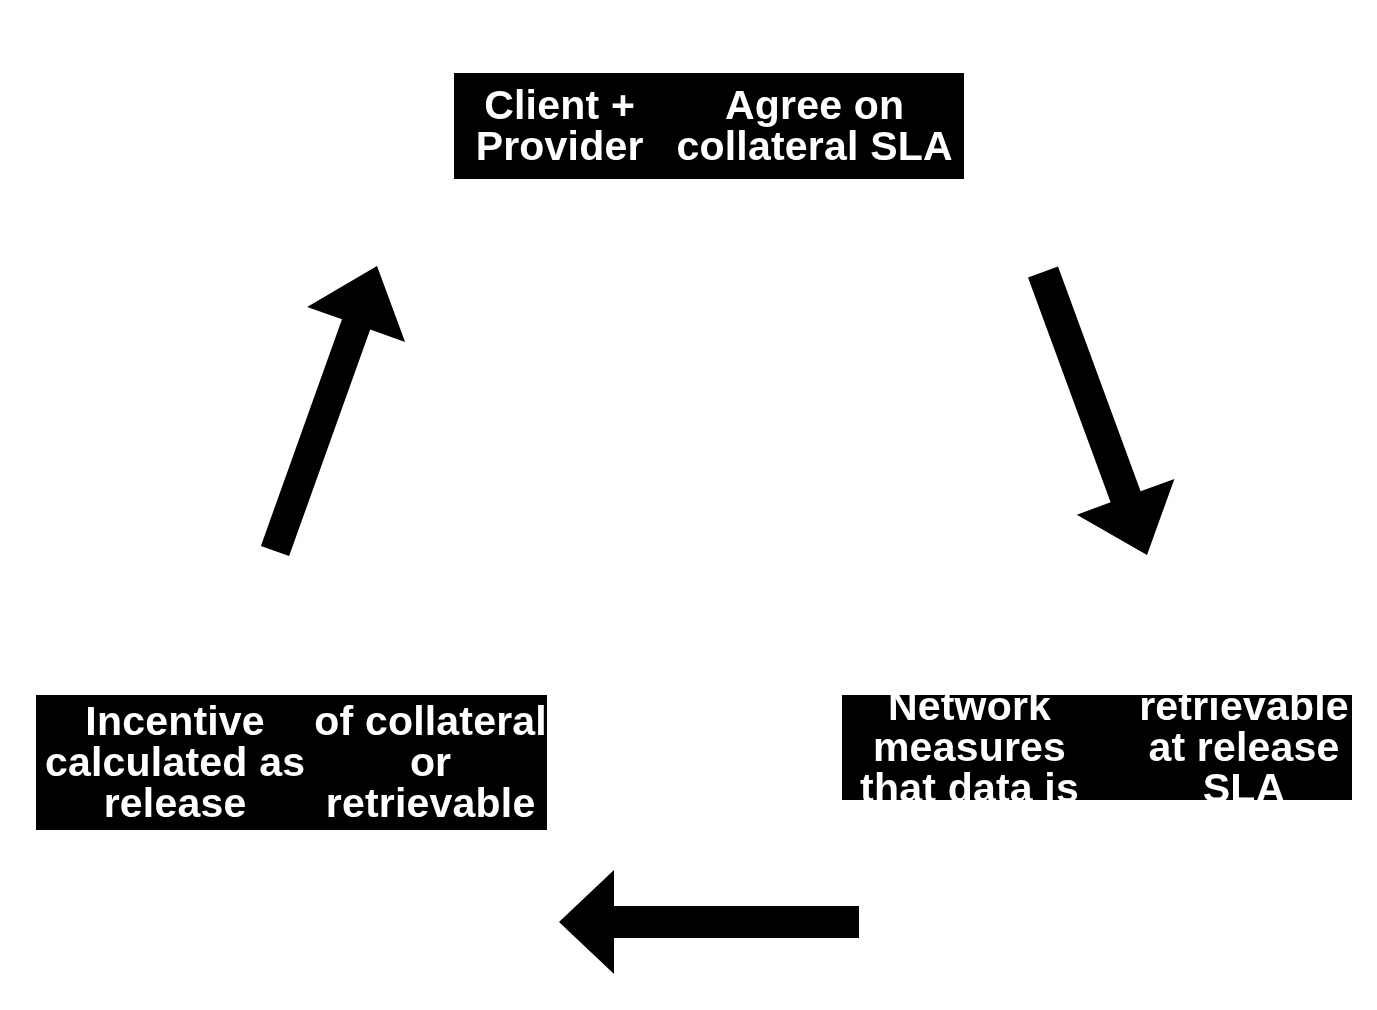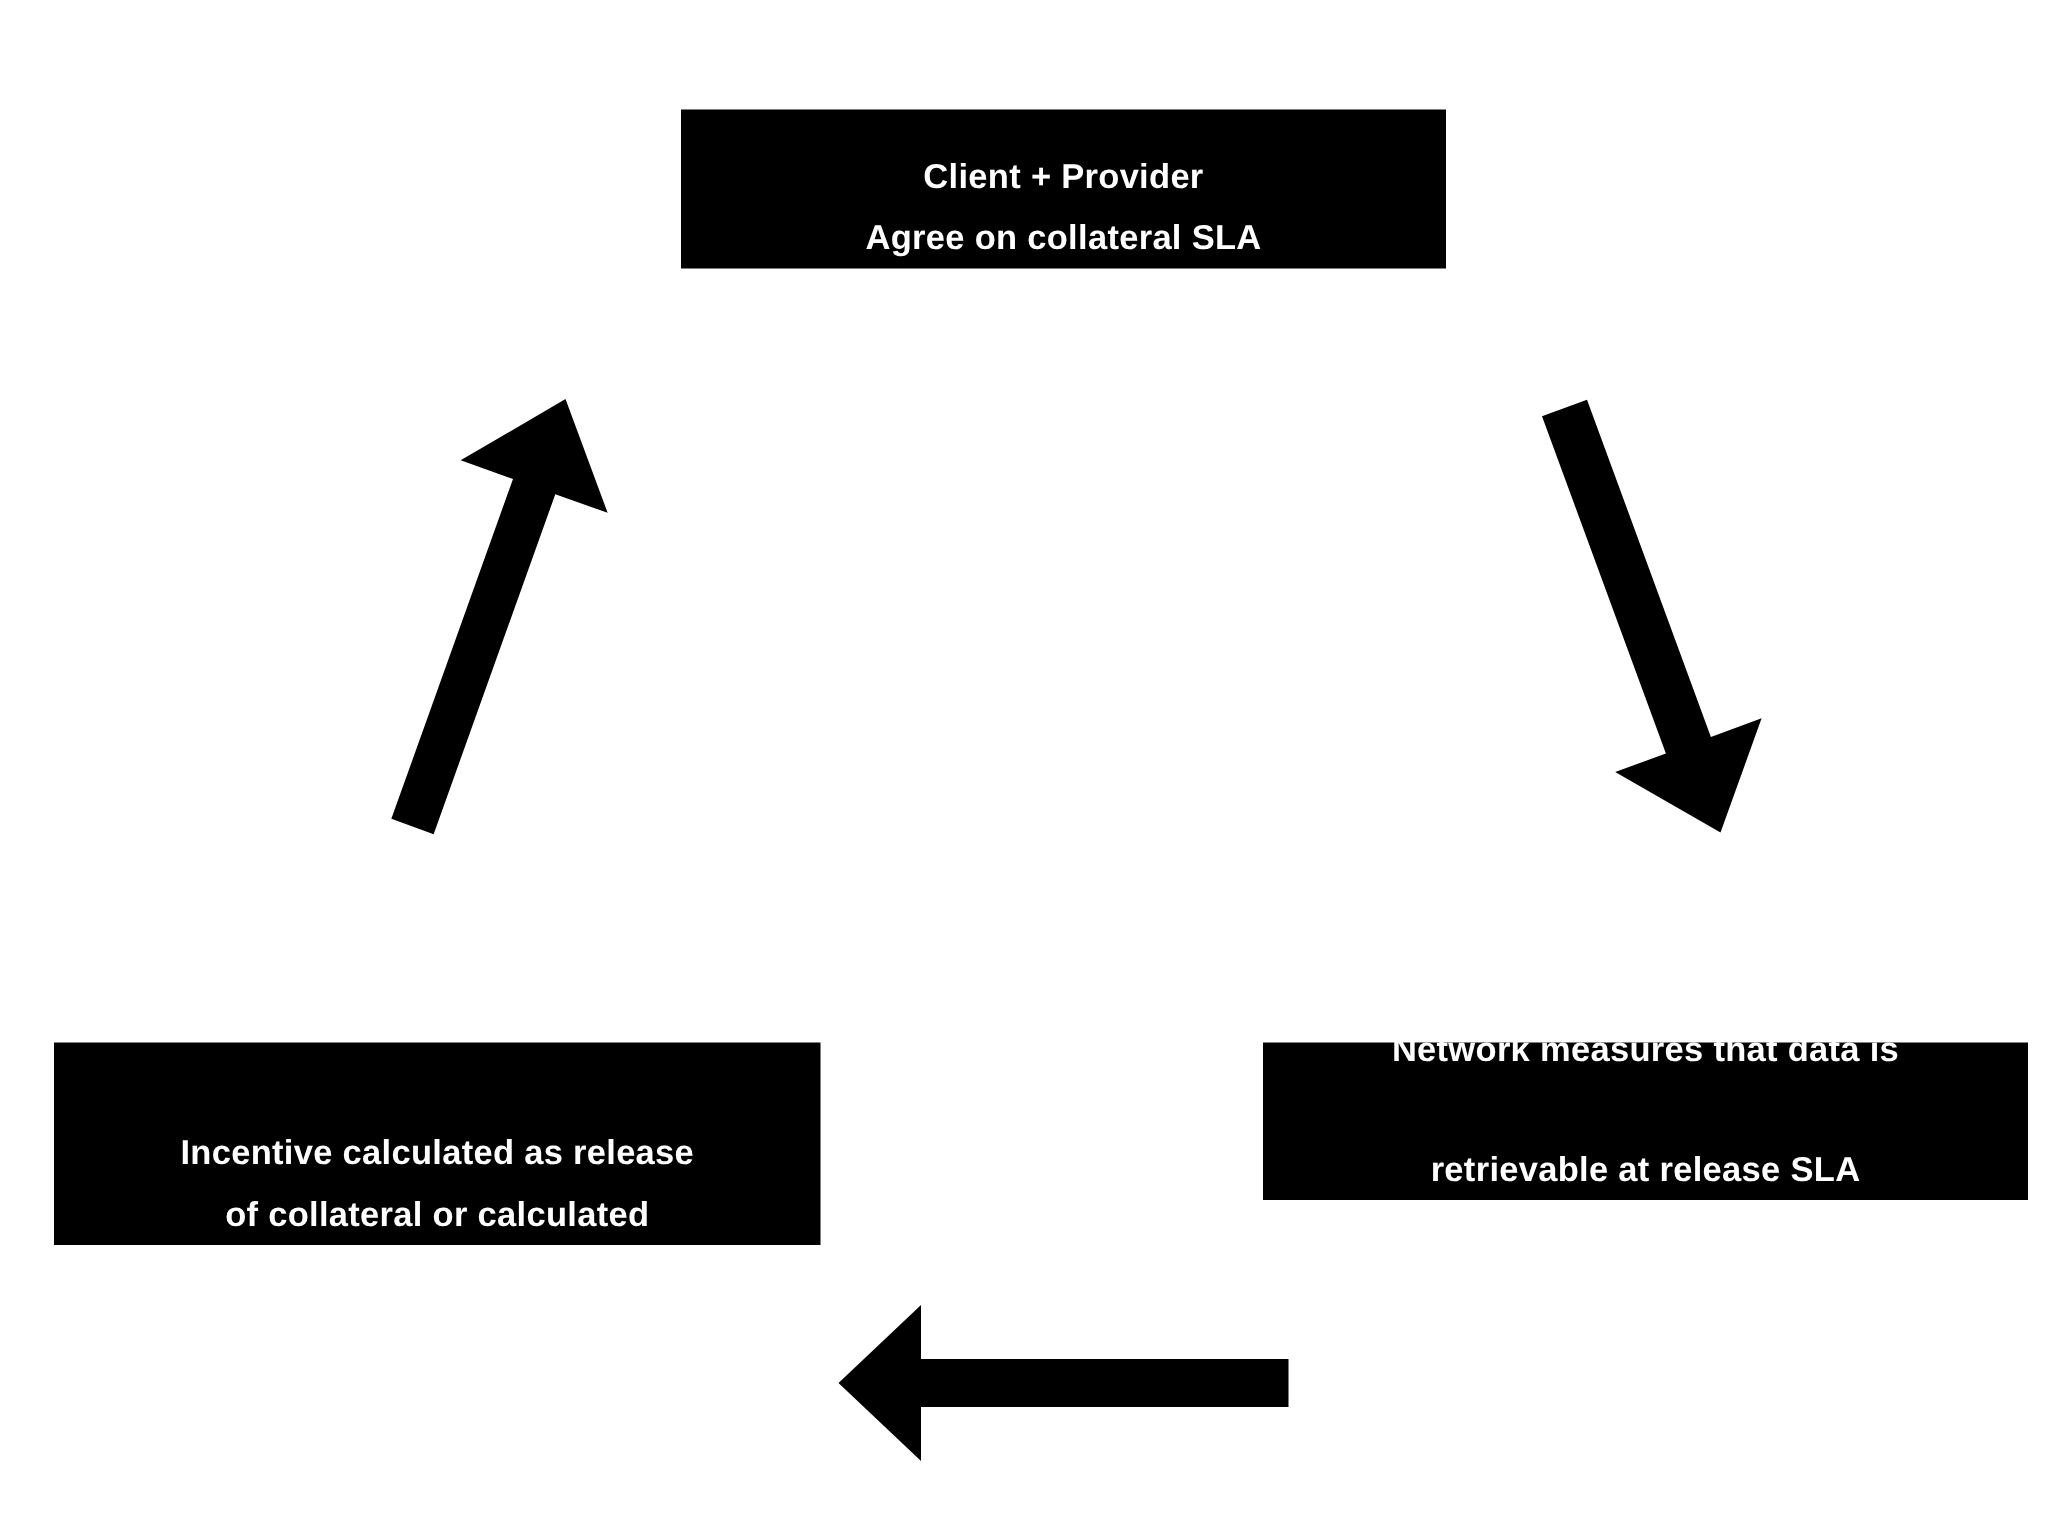--- a/index.html
+++ b/index.html
@@ -13,26 +13,26 @@
     height: 1010px;
     background: #ffffff;
     font-family: "Liberation Sans", sans-serif;
     overflow: hidden;
   }
   .node {
     position: absolute;
     background: #000000;
     color: #ffffff;
     display: flex;
-    flex-direction: column;
+    flex-direction: row;
     align-items: center;
-    justify-content: flex-end;
+    justify-content: center;
     text-align: center;
     font-weight: 700;
-    font-size: 23px;
+    font-size: 41px;
     line-height: 41px;
     letter-spacing: 0.2px;
   }
   .node-top {
     left: 454px;
     top: 73px;
     width: 510px;
     height: 106px;
   }
   .node-bottom-left {
@@ -70,21 +70,21 @@
     <span class="line">Agree on collateral SLA</span>
   </div>
 
   <div class="node node-bottom-right">
     <span class="line">Network measures that data is</span>
     <span class="line">retrievable at release SLA</span>
   </div>
 
   <div class="node node-bottom-left">
     <span class="line">Incentive calculated as release</span>
-    <span class="line">of collateral or calculated</span>
+    <span class="line">of collateral or retrievable</span>
   </div>
 
   <svg class="arrows" viewBox="0 0 1377 1010" xmlns="http://www.w3.org/2000/svg">
 
     <polygon points="1028.0,277.5 1110.6,502.3 1076.8,514.7 1147,555 1174.4,478.9 1140.6,491.3 1058.0,266.5"></polygon>
 
     <polygon points="859,906 614,906 614,870 559,922 614,974 614,938 859,938"></polygon>
 
     <polygon points="289.1,556.1 370.2,329.5 405.1,341.9 377,266 307.1,306.9 342,319.3 260.9,545.9"></polygon>
   </svg>

